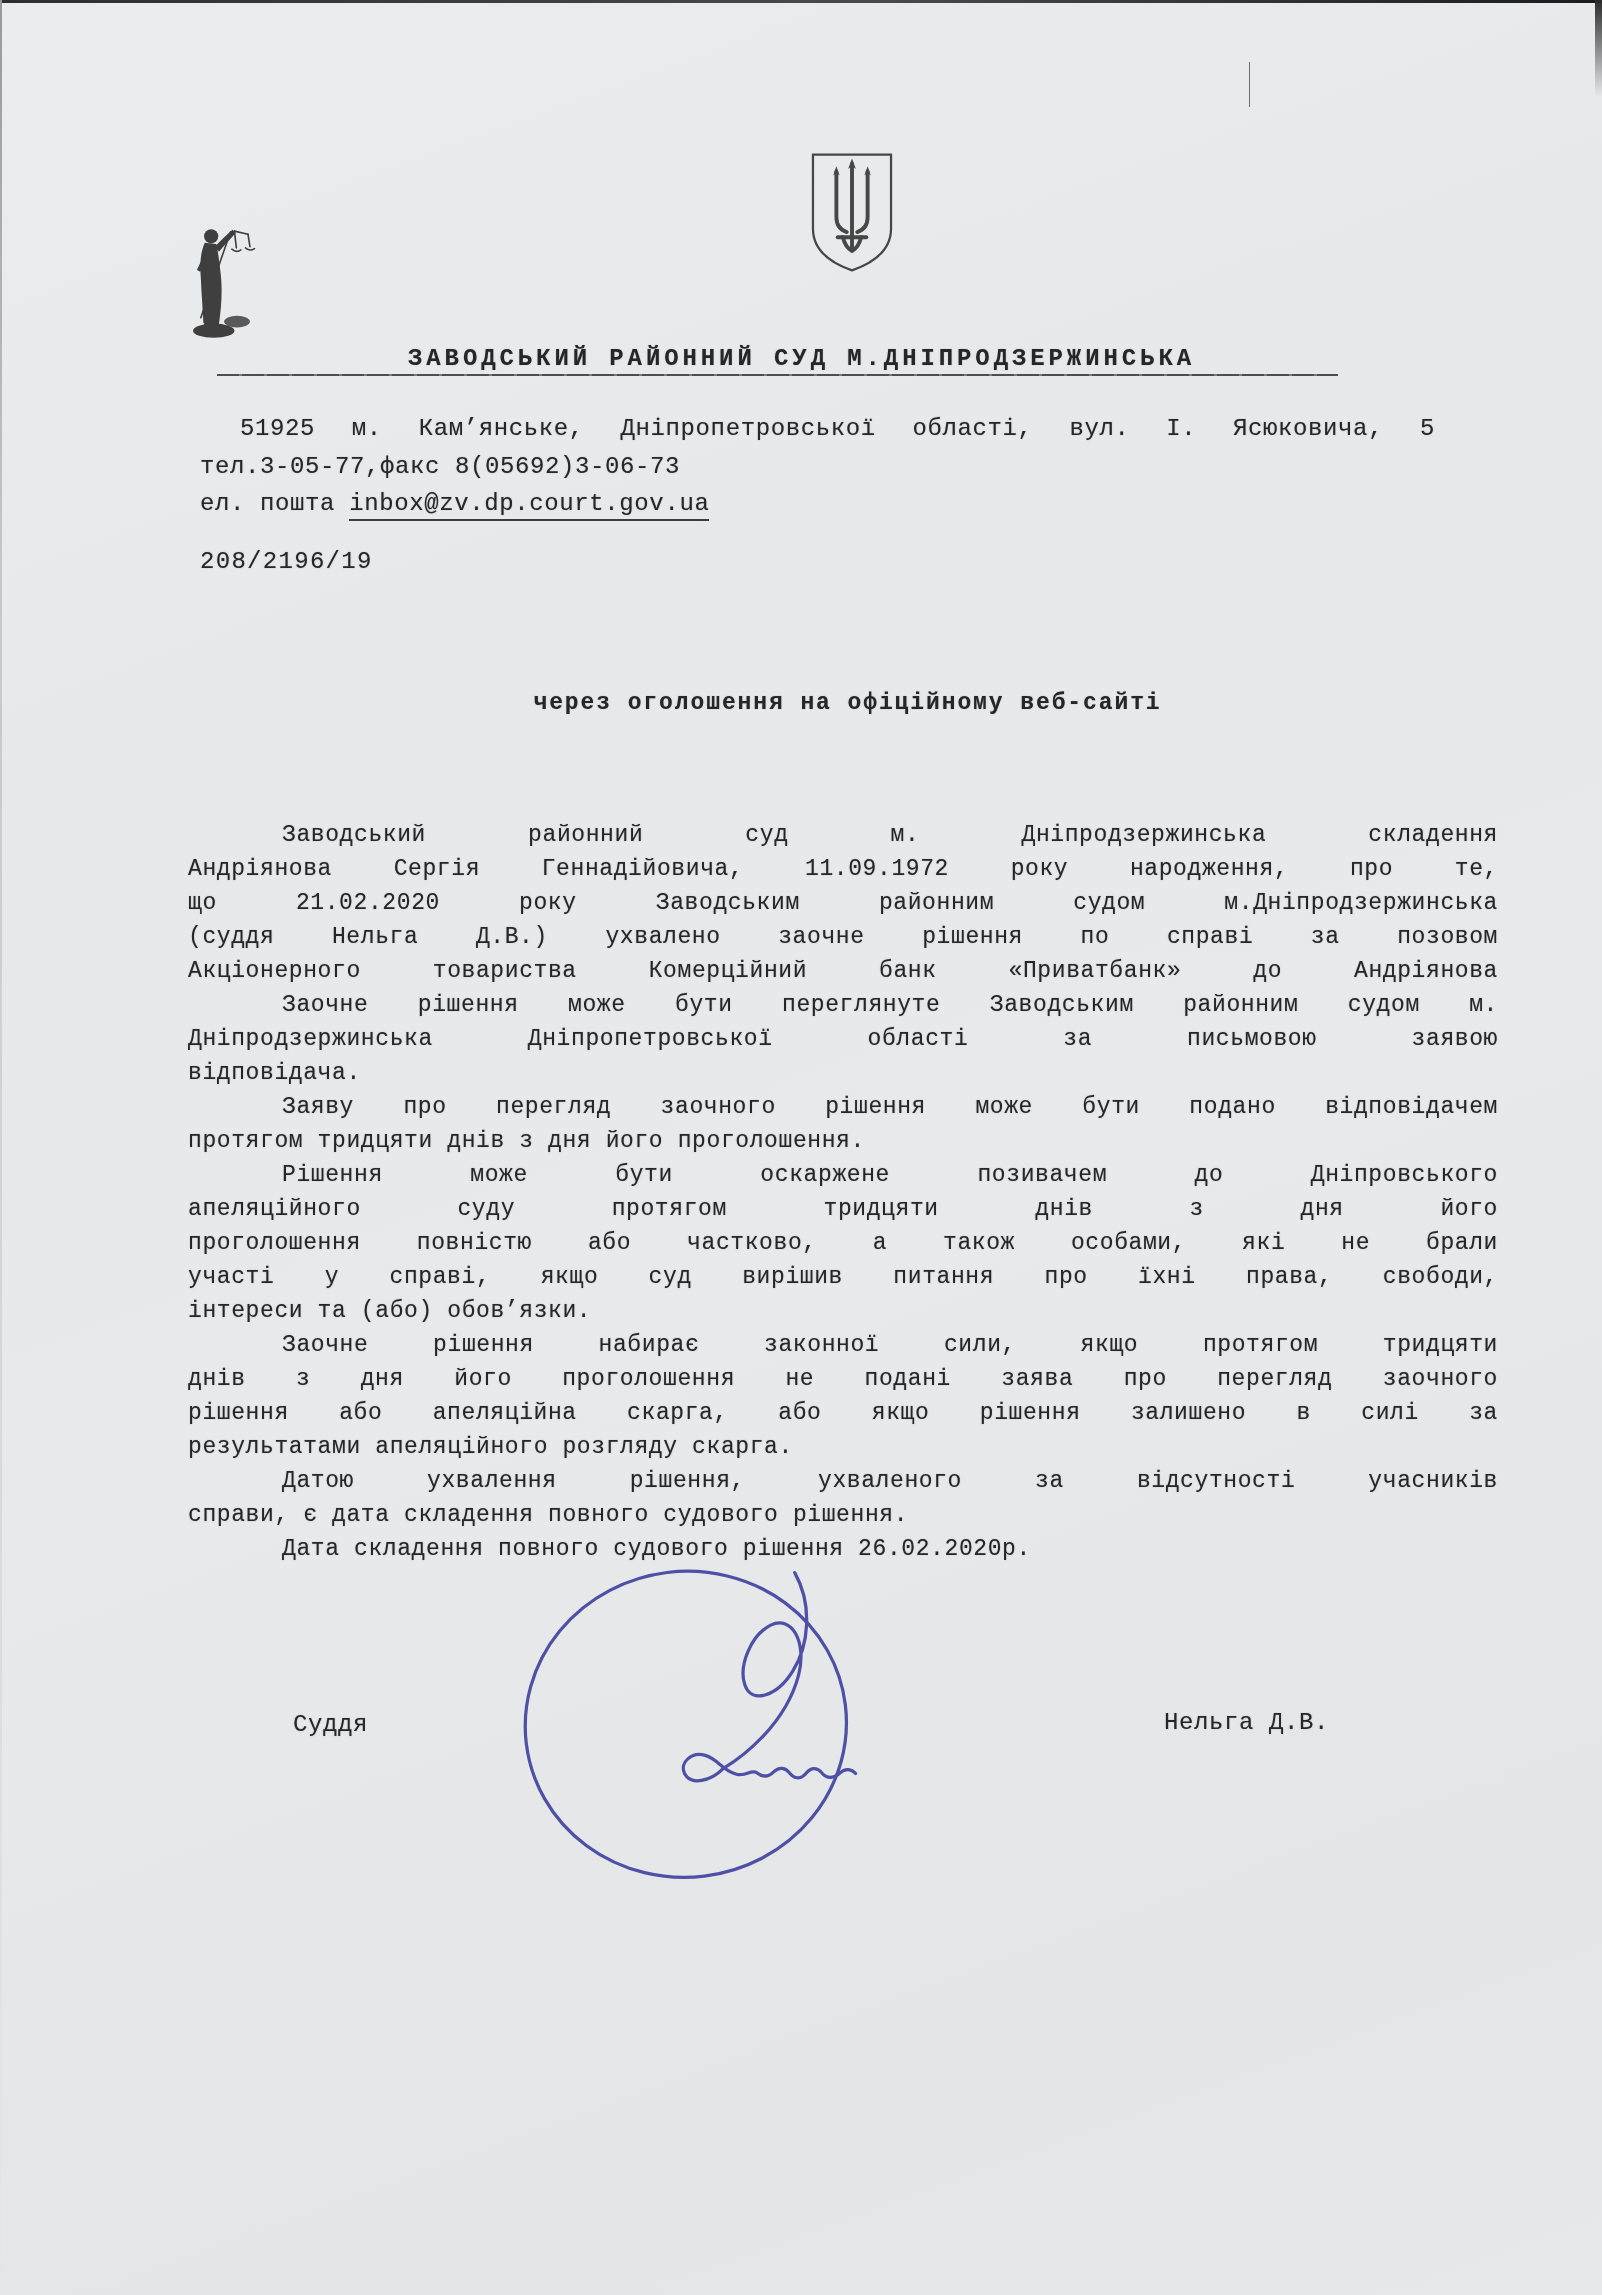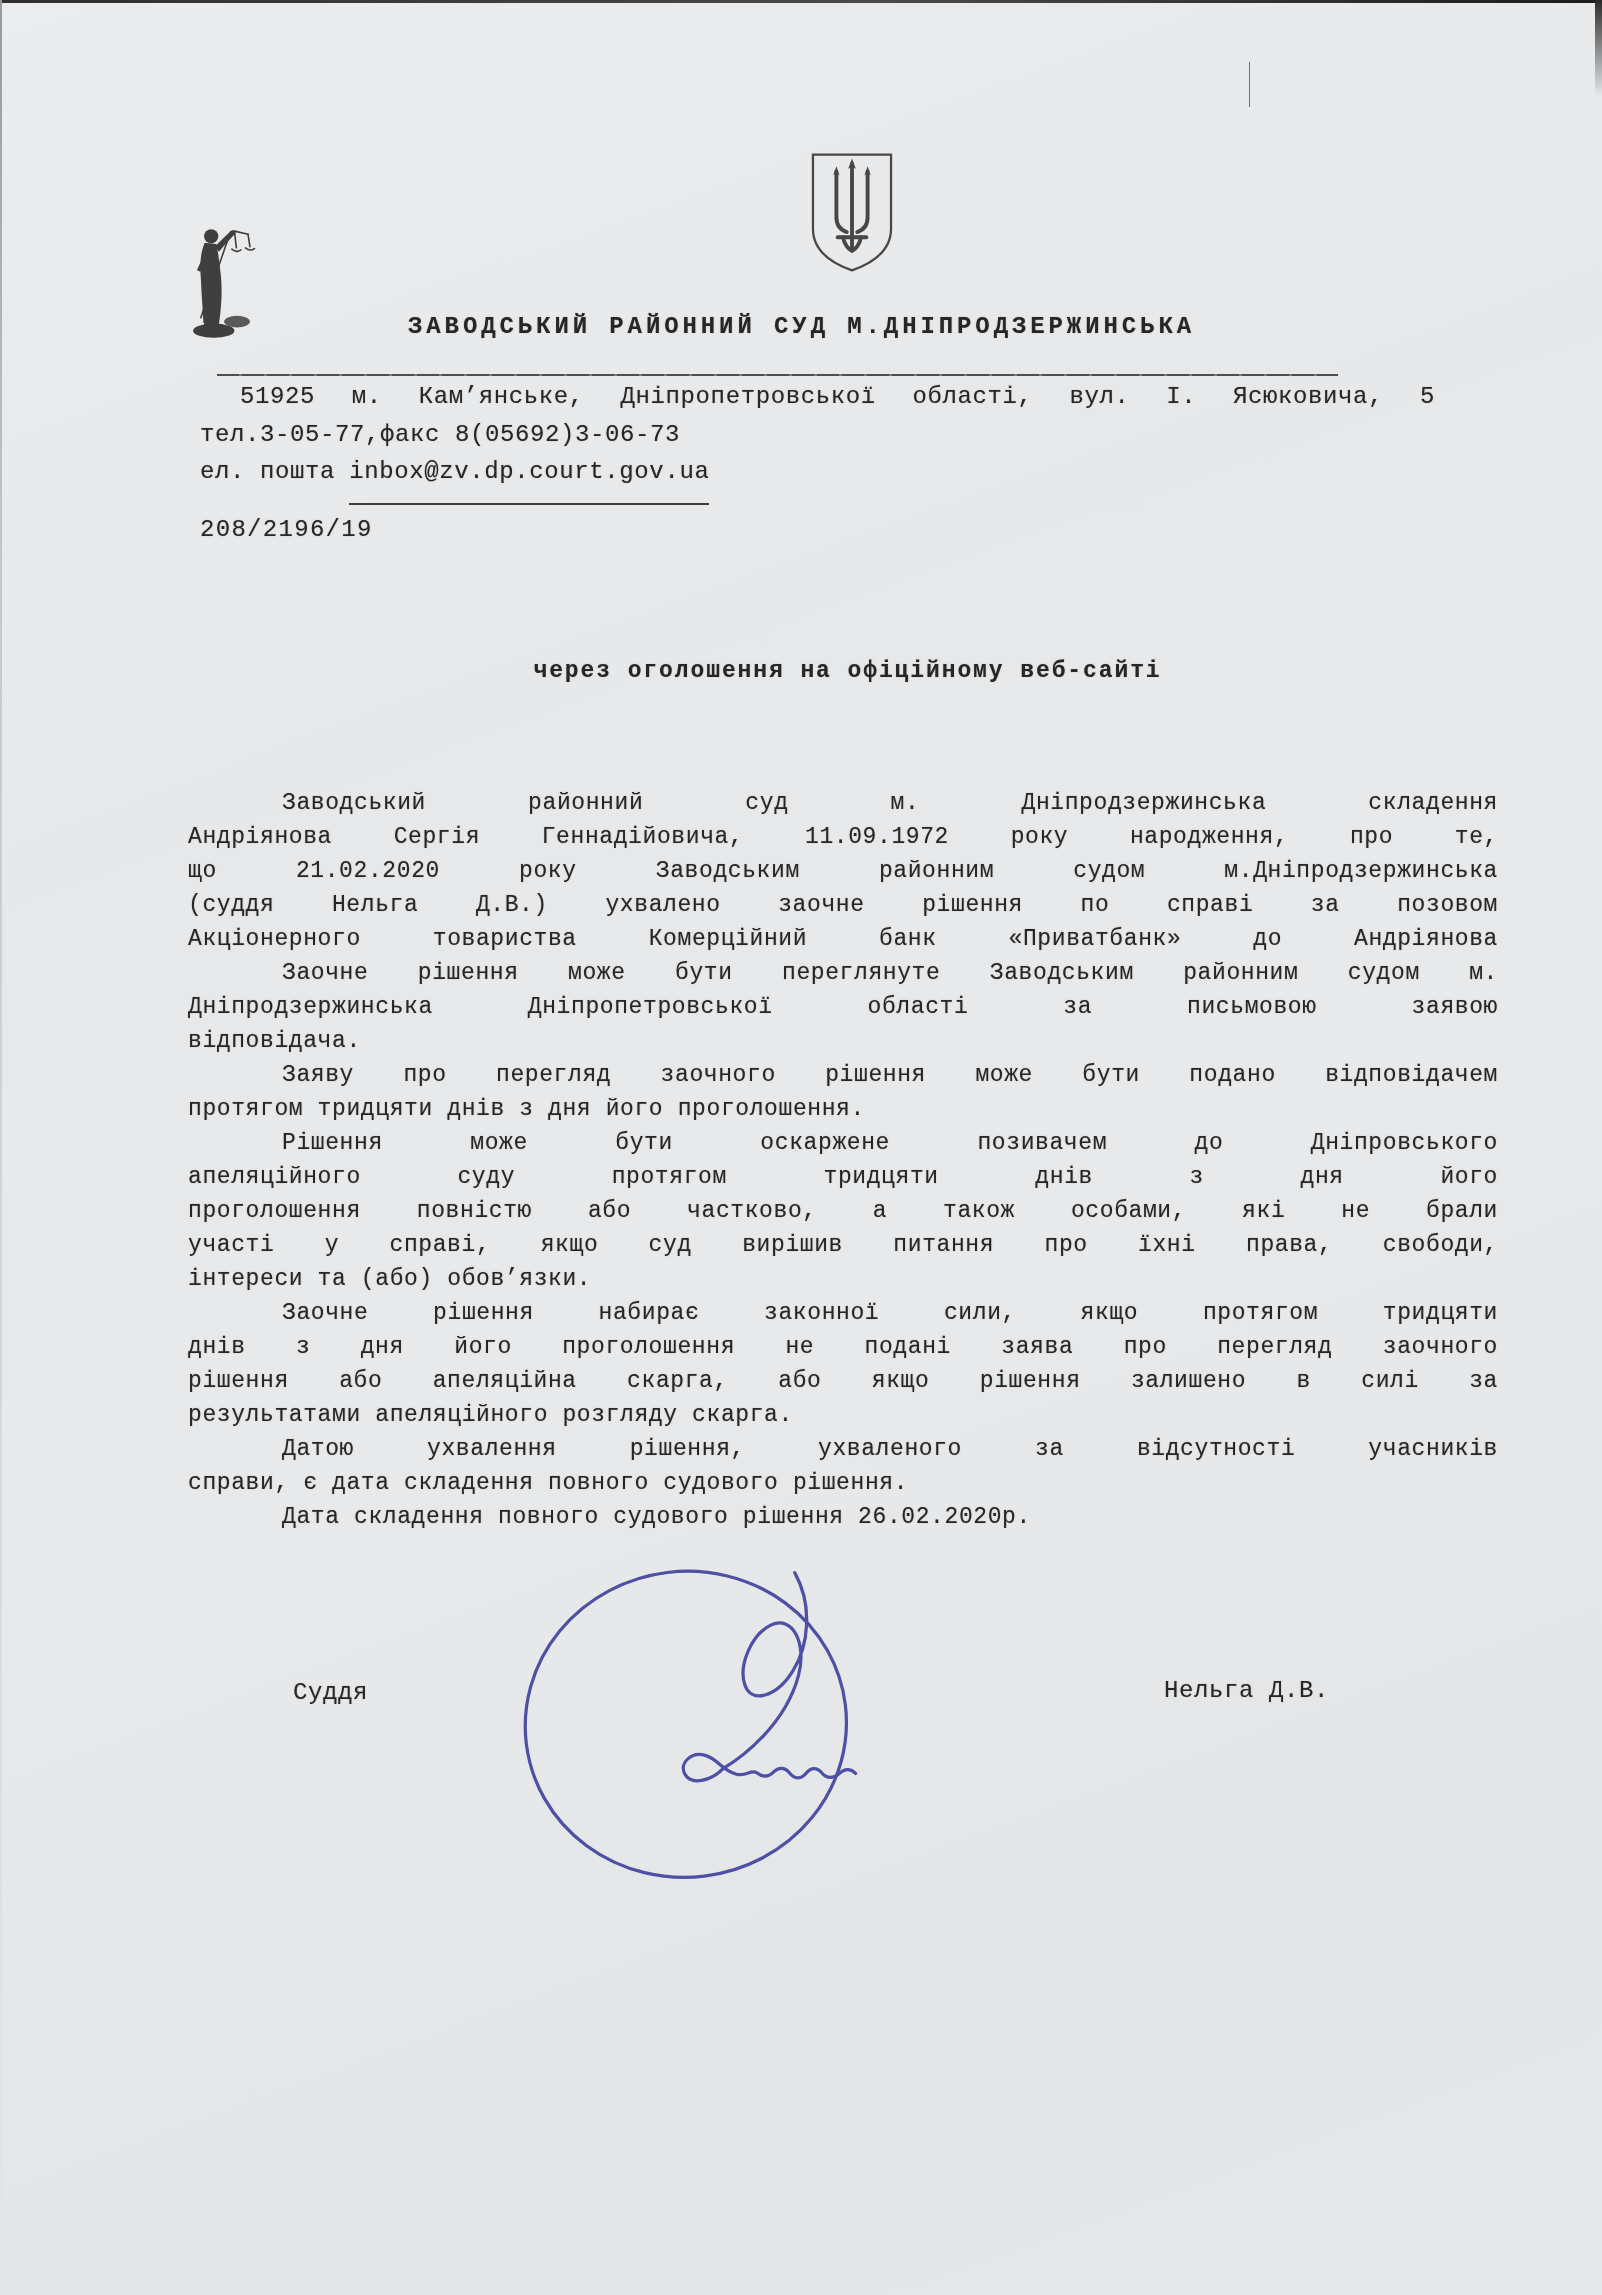--- a/index.html
+++ b/index.html
@@ -7,21 +7,21 @@
   .page {
     position: relative;
     width: 1603px;
     height: 2295px;
     margin: 0 auto;
     overflow: hidden;
     background: linear-gradient(160deg, #eaecee 0%, #e6e8ea 30%, #e7e9eb 55%, #e3e5e7 85%, #e6e8e9 100%);
     font-family: "Liberation Mono", "DejaVu Sans Mono", monospace;
     color: var(--ink, #262626);
   }
-  .txt { text-shadow: 0 0 1.3px rgba(60,60,60,0.35); }
+  .txt { text-shadow: 0 0 1.3px rgba(60,60,60,0.35); margin-top: 32px; }
 
   
   .top-edge  { position: absolute; top: 0; left: 0; width: 100%; height: 3.2px;
                background: linear-gradient(90deg, #2e2e2e, #4a4a4a 55%, #1c1c1c); }
   .left-edge { position: absolute; top: 0; left: 0; width: 1.9px; height: 100%;
                background: linear-gradient(180deg, #97999b, #c5c7c9 25%, rgba(200,202,204,0)); }
   .right-wedge { position: absolute; top: 0; right: 0; width: 8.4px; height: 97px;
                background: linear-gradient(180deg, #2b2b2b, rgba(43,43,43,0)); }
   .hairline  { position: absolute; left: 1249px; top: 62px; width: 1.3px; height: 45px; background: #6f6f6f; }
 
@@ -37,21 +37,21 @@
     background: repeating-linear-gradient(90deg, #4e4e4e 0 22px, #7a7a7a 22px 25px);
   }
   .addr-line1 {
     position: absolute; left: 200px; top: 383px; width: 1235px; box-sizing: border-box;
     padding-left: 40px; font-size: 24px; letter-spacing: 0.6px;
     text-align: justify; text-align-last: justify;
   }
   .addr-line2 { position: absolute; left: 200px; top: 421px; font-size: 24px; letter-spacing: 0.6px; }
   .addr-line3 { position: absolute; left: 200px; top: 458px; font-size: 24px; letter-spacing: 0.6px; }
   .email-label { margin-right: 14.3px; }
-  .email { border-bottom: 2.6px solid #3c3c3c; padding-bottom: 18px; }
+  .email { border-bottom: 2.6px solid #3c3c3c; padding-bottom: 2px; }
 
   .case-no { position: absolute; left: 200px; top: 516px; font-size: 24px; letter-spacing: 1.3px; }
 
   .doc-title {
     position: absolute; top: 624px; left: 0; width: 100%;
     text-align: center; font-weight: 700; font-size: 23px; letter-spacing: 4.5px;
   }
   .doc-subtitle {
     position: absolute; top: 658px; left: 0; width: 100%;
     text-align: center; font-weight: 700; font-size: 23px; letter-spacing: 1.9px; padding-left: 46px;

